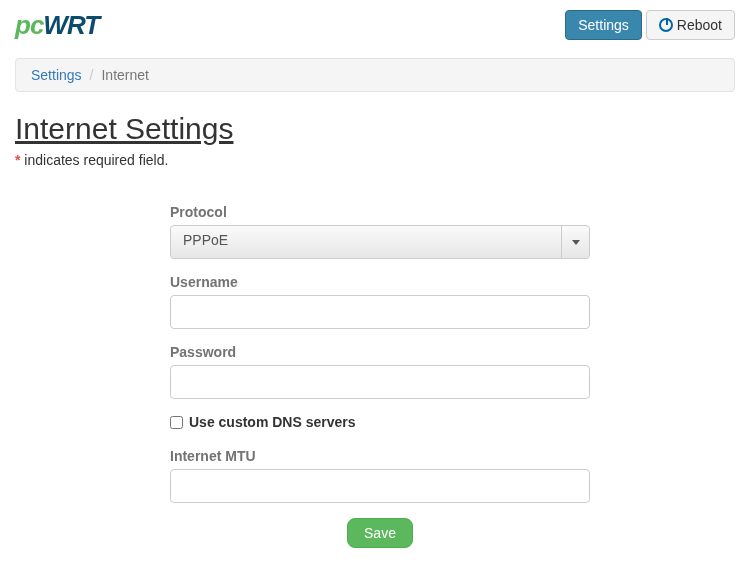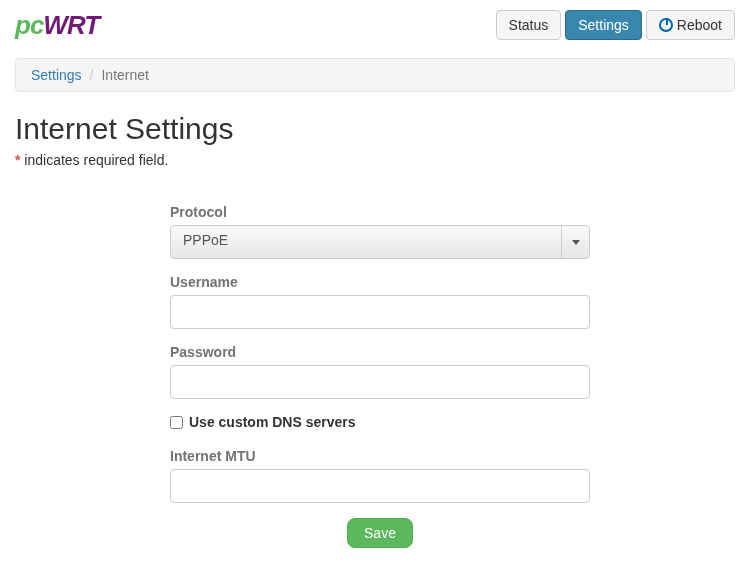--- a/index.html
+++ b/index.html
@@ -17,21 +17,21 @@
       padding: 8px 15px;
       min-height: 50px;
     }
     .logo {
       font-size: 26px;
       font-weight: bold;
       font-style: italic;
       letter-spacing: -1px;
     }
     .logo .pc { color: #5cb85c; }
-    .logo .wrt { color: #701a75; }
+    .logo .wrt { color: #0c4a6e; }
     .nav-buttons { display: flex; gap: 4px; align-items: center; }
     .btn {
       display: inline-flex;
       align-items: center;
       gap: 4px;
       padding: 6px 12px;
       font-size: 14px;
       border-radius: 4px;
       border: 1px solid #ccc;
       background: linear-gradient(#fff, #e6e6e6);
@@ -80,20 +80,21 @@
       align-items: center;
     }
     .breadcrumb a { color: #337ab7; text-decoration: none; }
     .breadcrumb .sep { color: #ccc; }
     .breadcrumb .active { color: #777; }
     h2 {
       font-size: 30px;
       font-weight: 500;
       margin-bottom: 6px;
       color: #333;
+      text-decoration: underline;
     }
     .req-note { margin-bottom: 36px; }
     .req-note .star { color: #d9534f; font-weight: bold; }
     .form-area { margin-left: 155px; width: 420px; }
     .form-group { margin-bottom: 15px; }
     .form-group label, .form-group .label-text {
       display: block;
       font-weight: bold;
       margin-bottom: 5px;
       color: #737373;
@@ -155,21 +156,20 @@
     }
   </style>
 </head>
 <body>
 
 <div class="navbar">
   <div class="logo">
     <span class="pc">pc</span><span class="wrt">WRT</span>
   </div>
   <div class="nav-buttons">
-    <a class="btn default">Status</a>
     <a class="btn active">Settings</a>
     <a class="btn default">
       <span class="reboot-icon"></span>
       <span>Reboot</span>
     </a>
   </div>
 </div>
 
 <div class="container">
   <ul class="breadcrumb">

